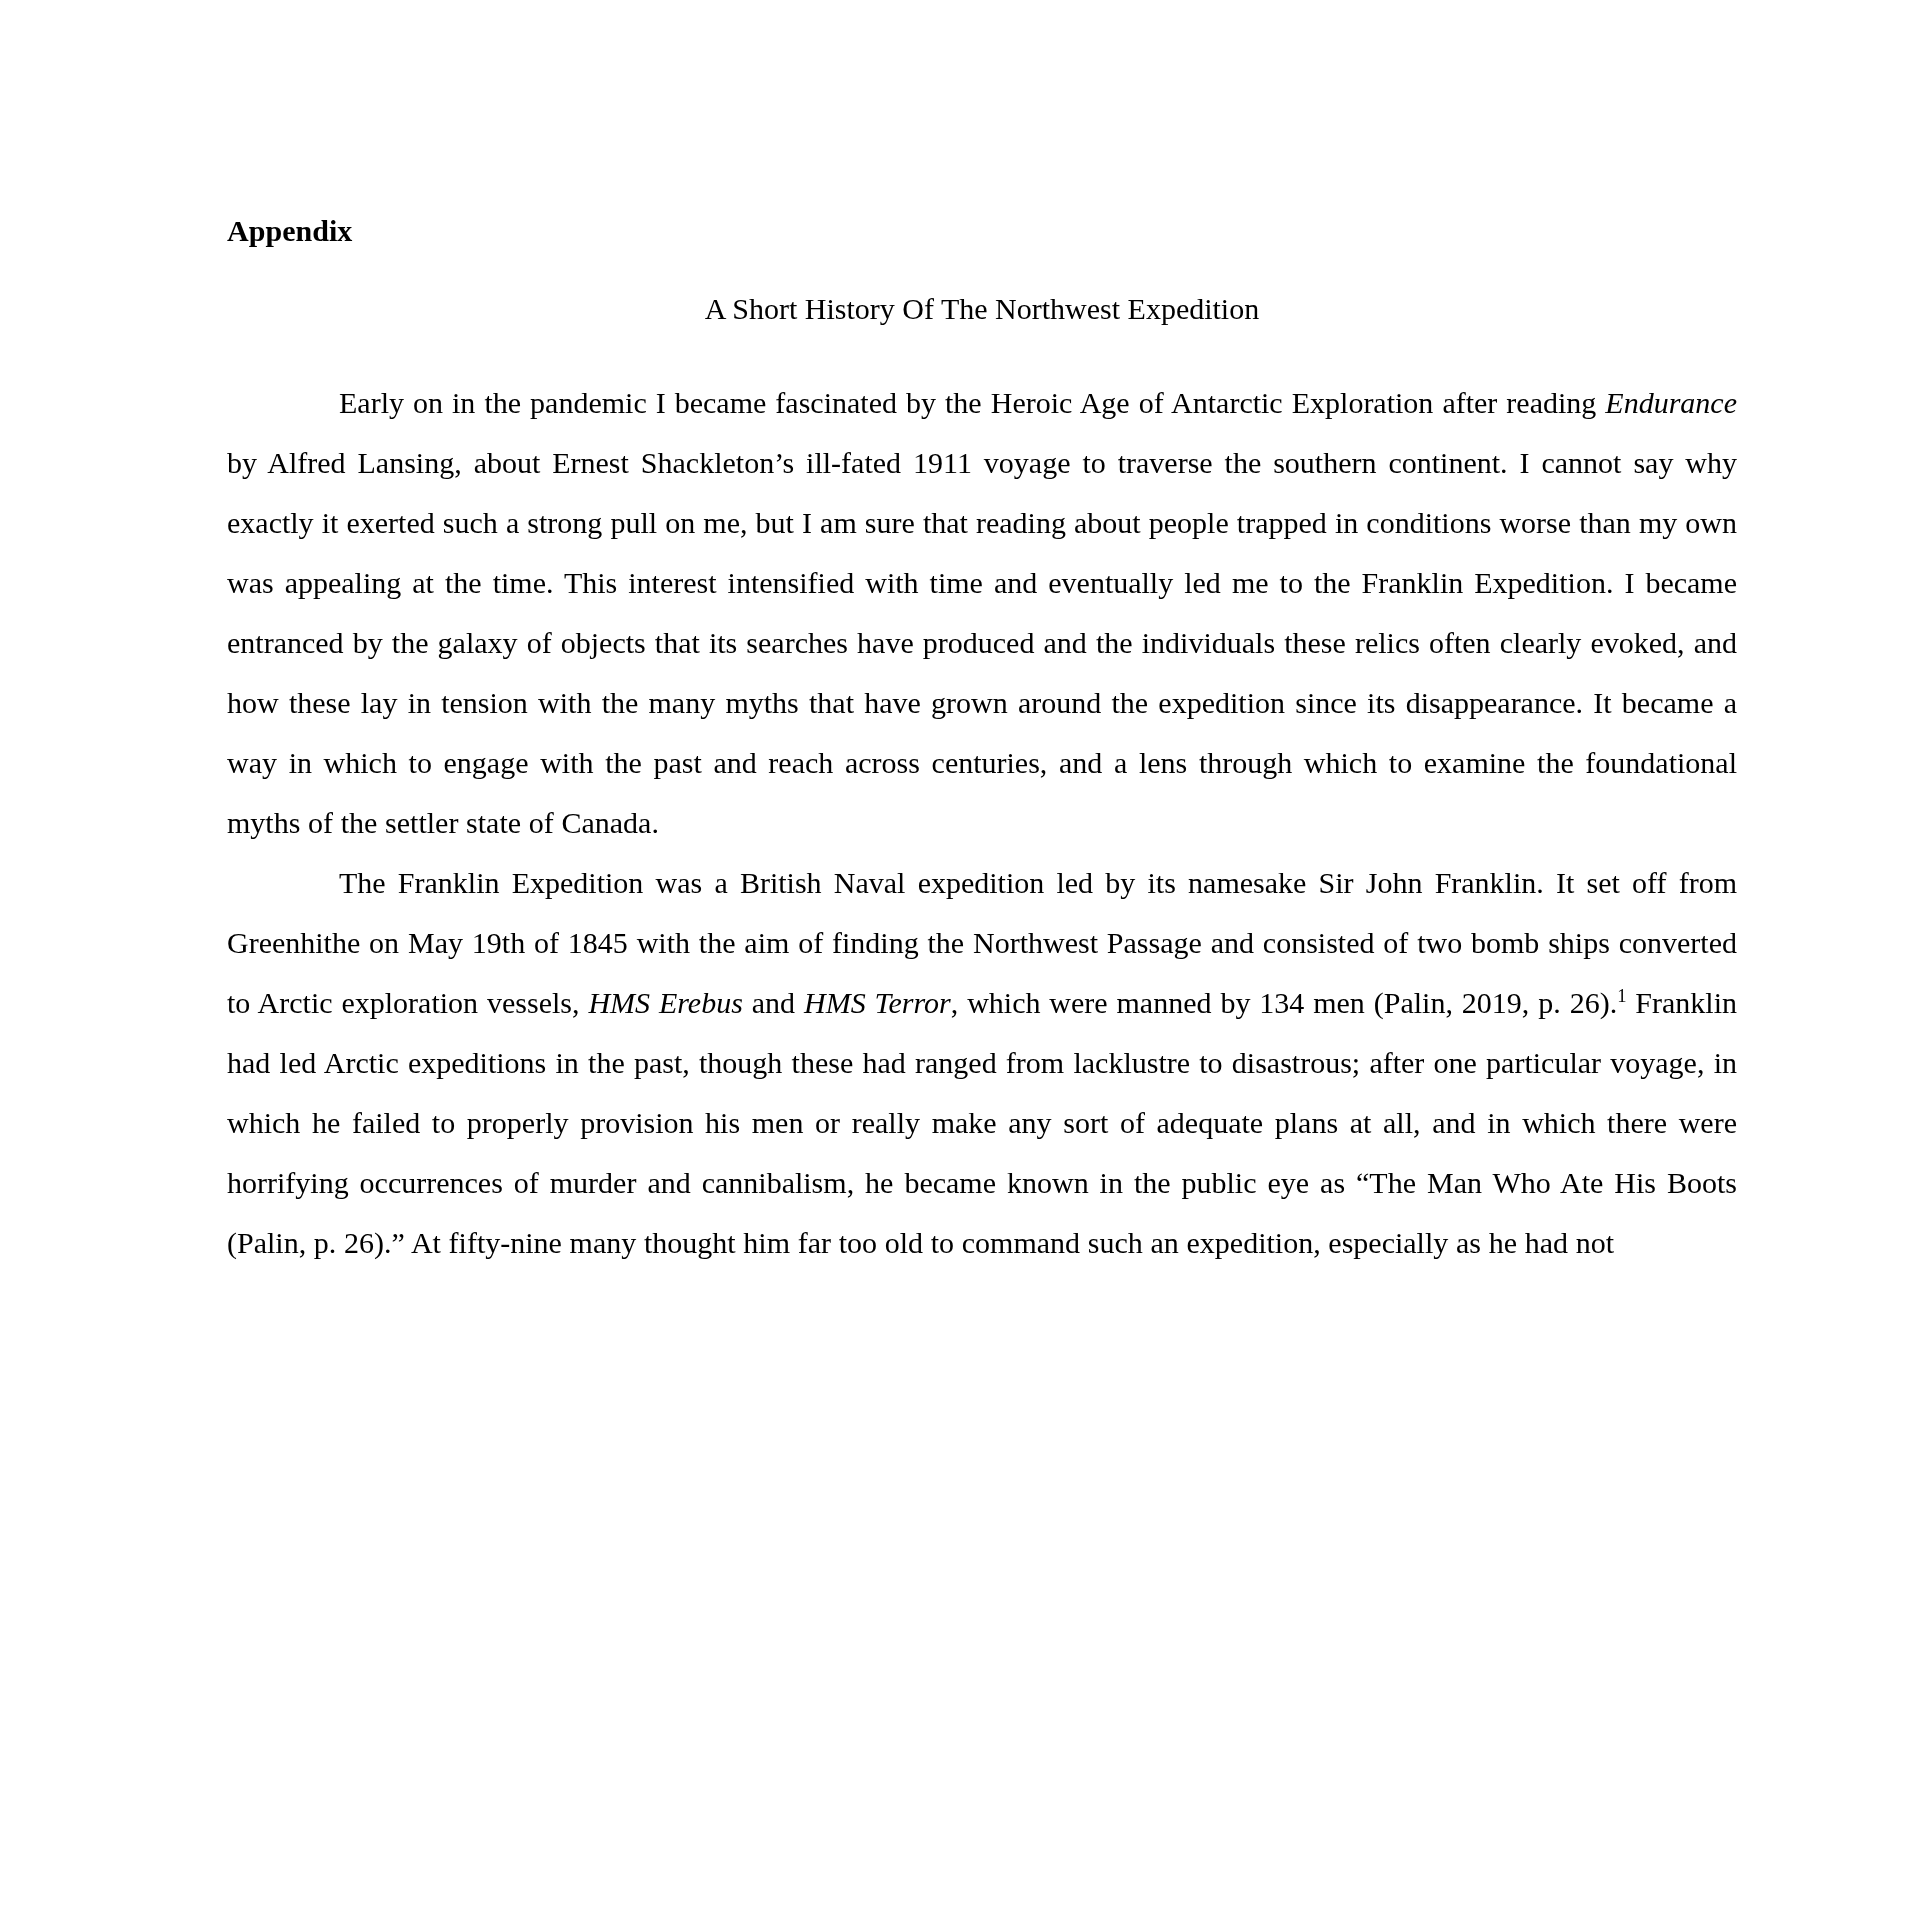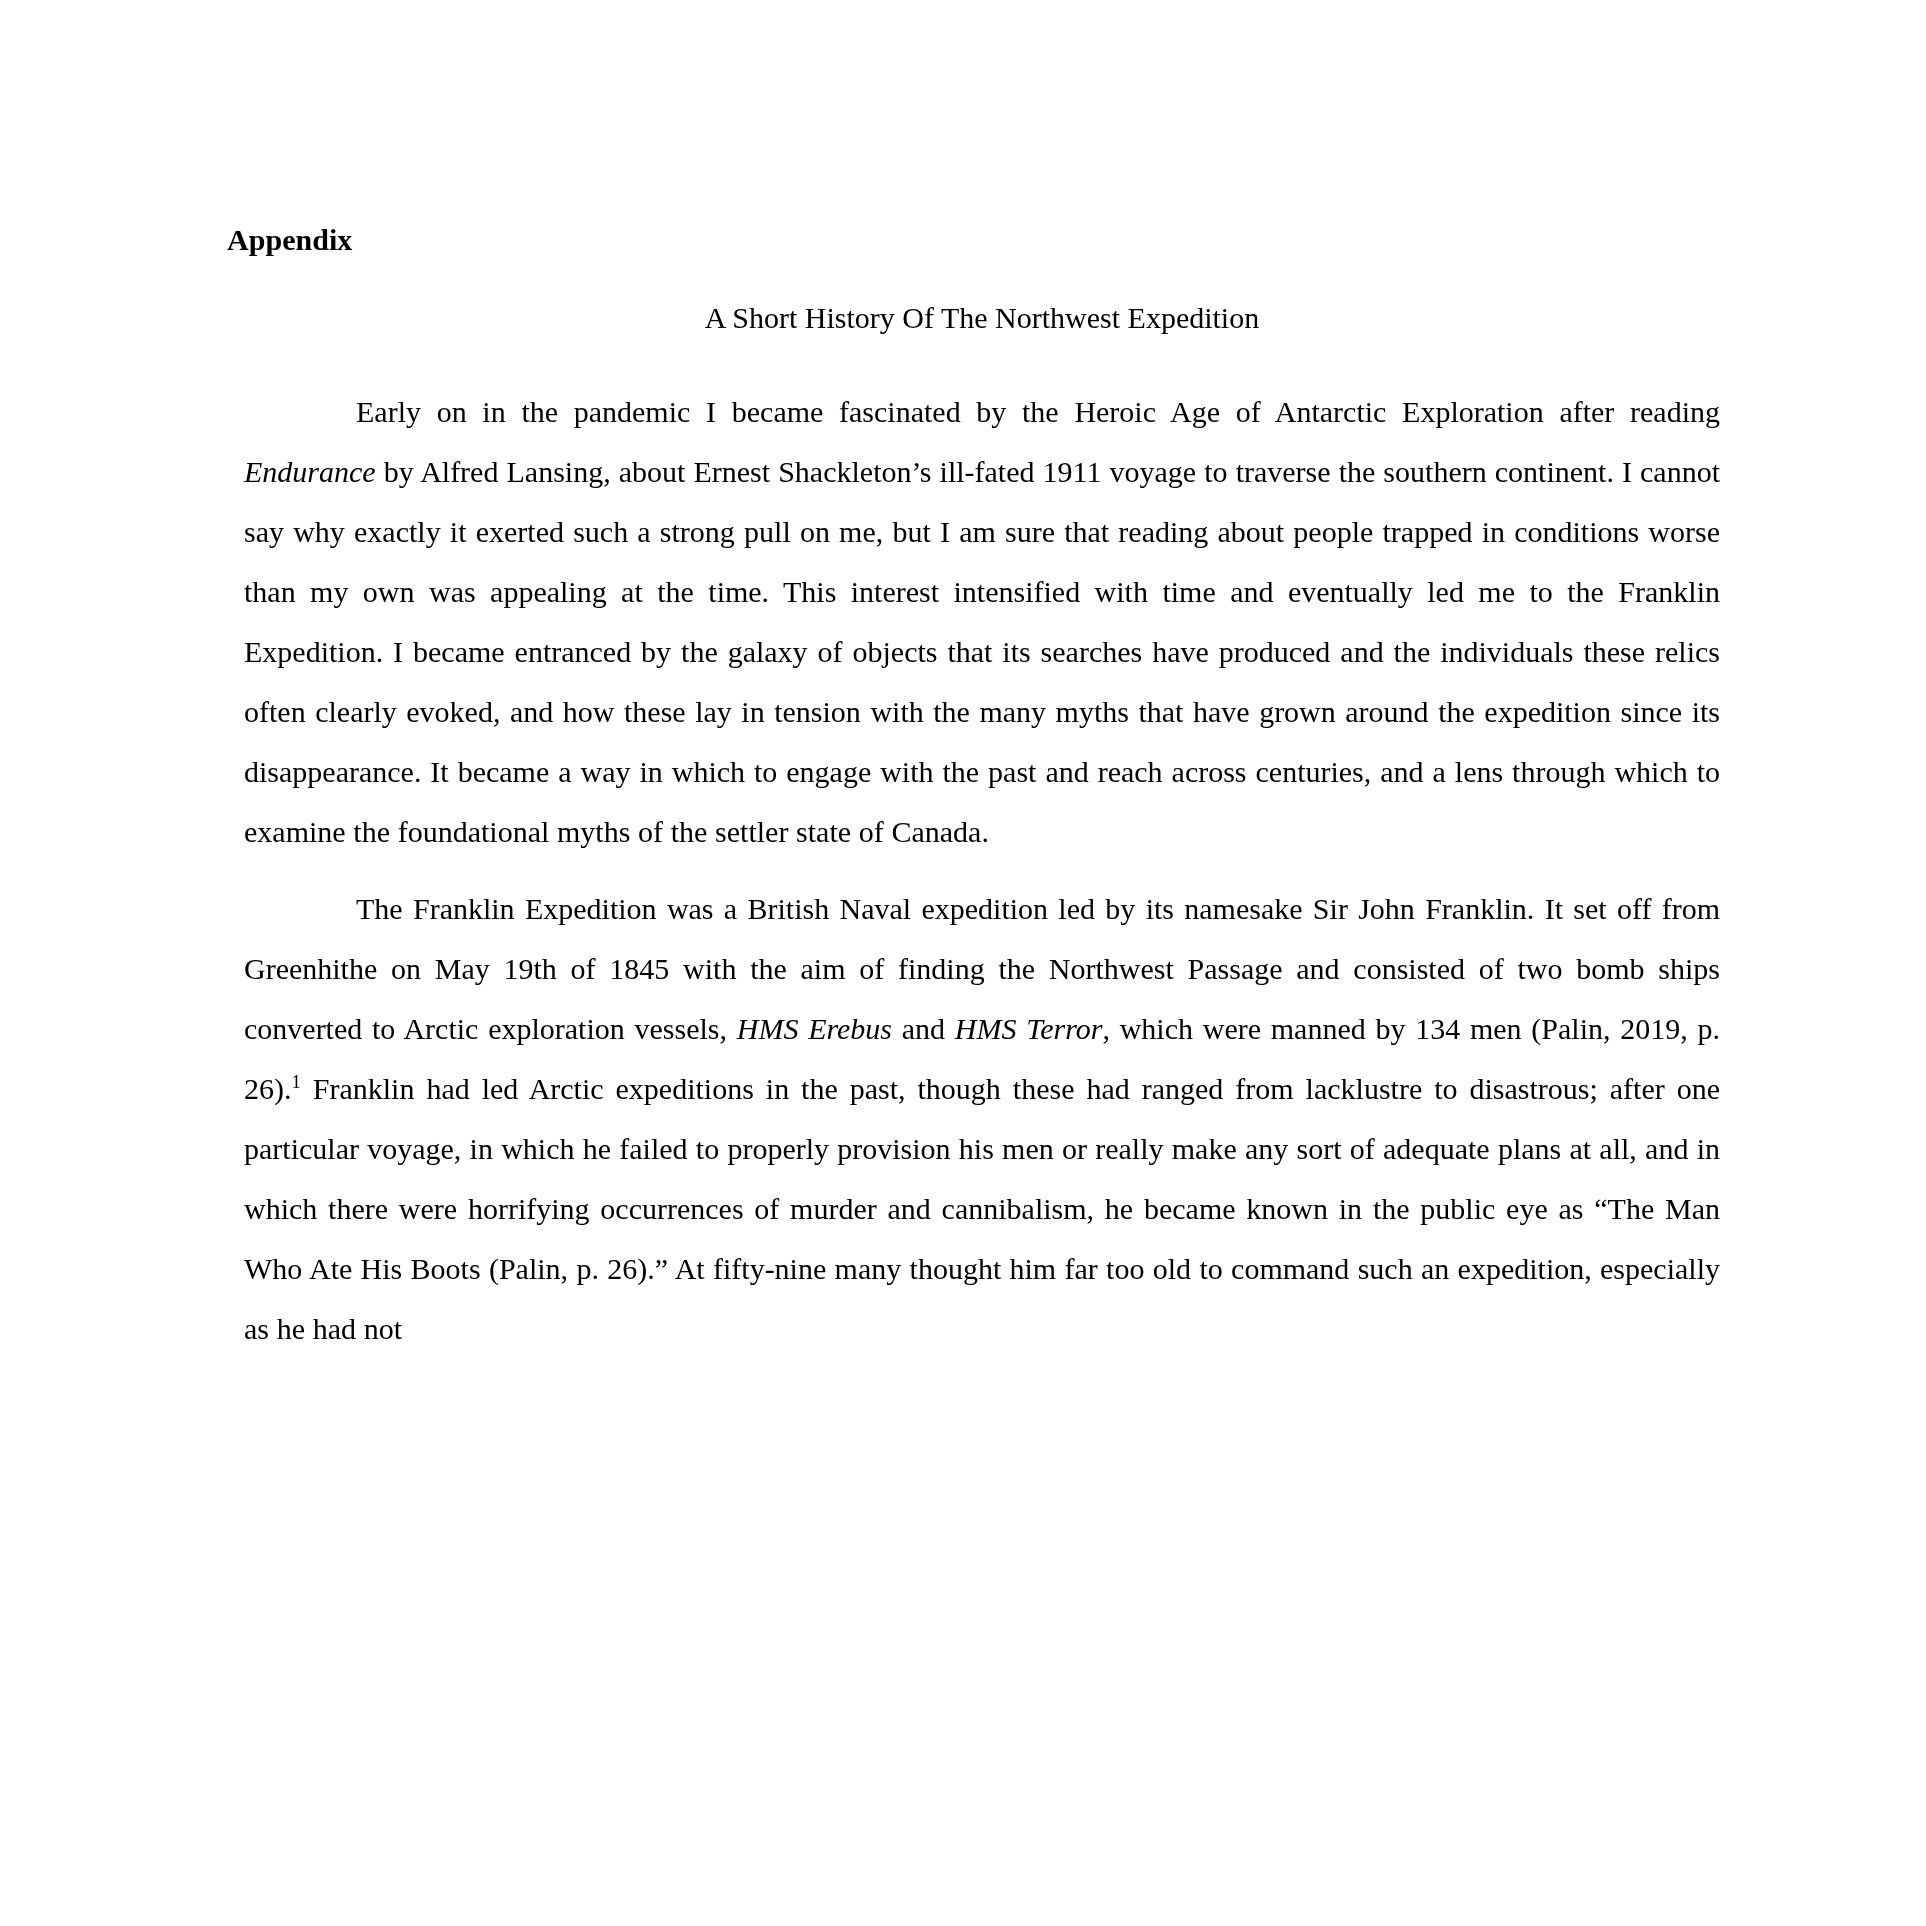--- a/index.html
+++ b/index.html
@@ -27,40 +27,40 @@
   .content {
     width: 1510px;
   }
 
   
   .appendix-heading {
     font-size: 30px;
     font-weight: bold;
     line-height: 1.0;
     text-align: left;
-    margin: 9px 0 48px 0;
+    margin: 0 0 48px 0;
     letter-spacing: 0.04px;
   }
 
   
   .doc-title {
     font-size: 30px;
     font-weight: normal;
     line-height: 1.0;
     text-align: center;
     margin: 0 0 49px 0;
   }
 
   
   .body-par {
     font-size: 30px;
     line-height: 2.0;
     text-align: justify;
     text-justify: inter-word;
-    margin: 17px;
+    margin: 0;
     text-indent: 112px;
     hyphens: none;
     word-spacing: 0.2px;
   }
   .body-par + .body-par {
     margin-top: 0;
   }
 
   .ital {
     font-style: italic;

